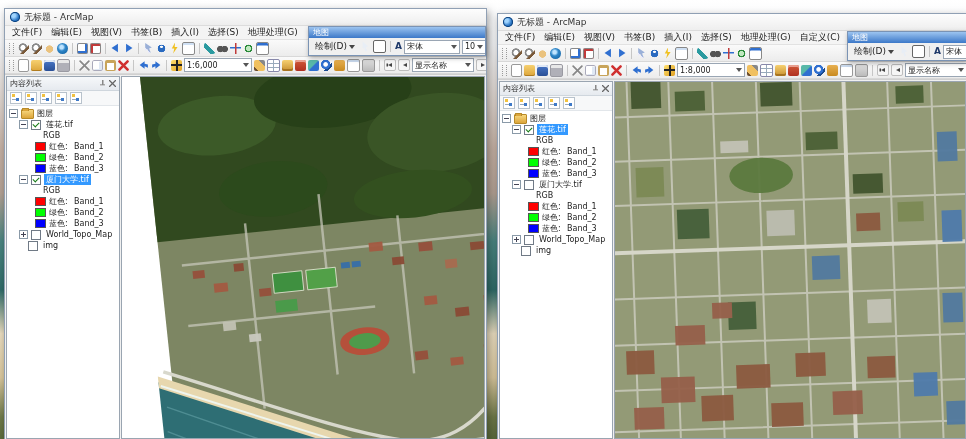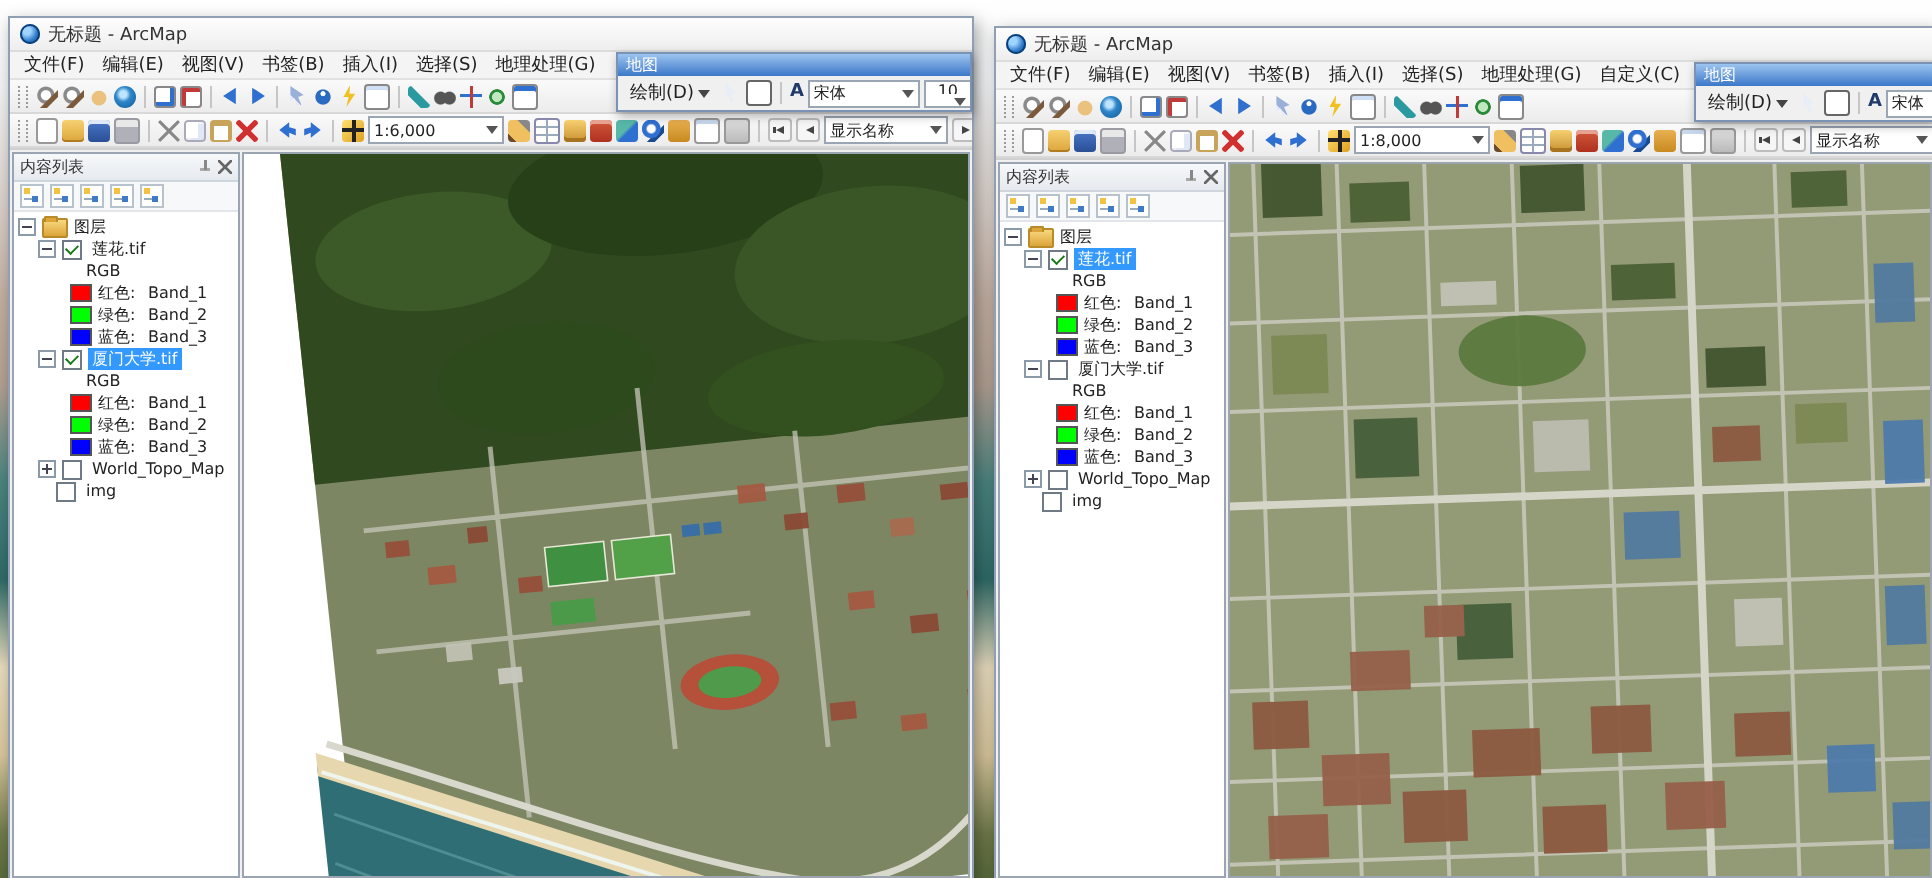--- a/index.html
+++ b/index.html
@@ -106,21 +106,21 @@
   #winL .floatpanel{width:176px;}
   #winR .floatpanel{width:118px;overflow:hidden;}
   .fp-title{height:11px;background:linear-gradient(#9cc4f0,#3c78c8);color:#fff;font-size:8px;display:flex;align-items:center;padding:0 4px;}
   .fp-row{height:17px;display:flex;align-items:center;gap:2px;padding:0 3px;white-space:nowrap;overflow:hidden;}
   .drawbtn{display:flex;align-items:center;gap:2px;padding:0 2px;height:13px;border:1px solid transparent;}
   .dArr{width:0;height:0;border-left:3px solid transparent;border-right:3px solid transparent;border-top:4px solid #444;}
   .i-cursor{background:#e8eef6;clip-path:polygon(25% 5%,75% 50%,52% 55%,65% 90%,48% 93%,40% 58%,25% 70%);}
   .i-shape{background:#fff;border:1px solid #666;}
   .i-A{font-size:9px;font-weight:bold;color:#203a6a;width:9px;text-align:center;line-height:11px;}
   .fontcombo{width:50px;}
-  .sizecombo{width:18px;flex-direction:column;}
+  .sizecombo{width:18px;}
   .navgroup{display:flex;align-items:center;gap:2px;margin-left:auto;}
 </style>
 </head>
 <body>
 
 <div class="wallpaper"></div>
 
 <div class="win" id="winL">
   <div class="tbar-title">
     <span class="appicon"></span>

